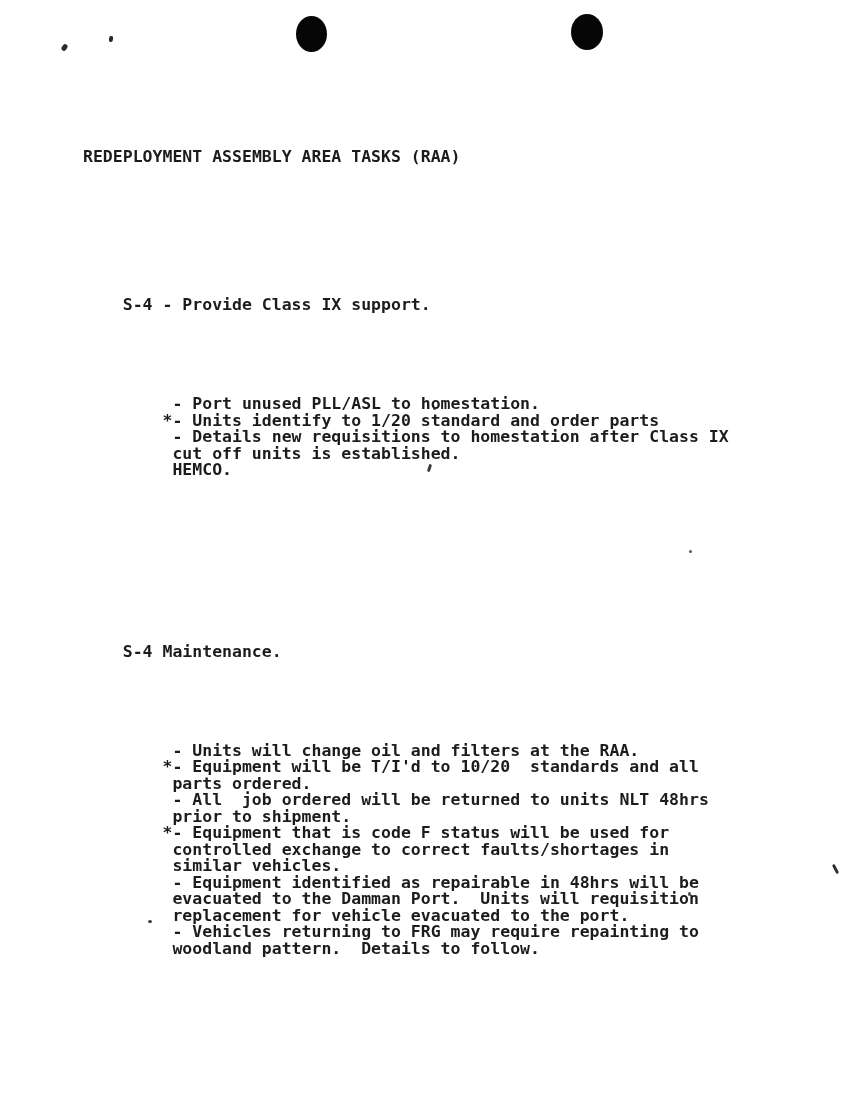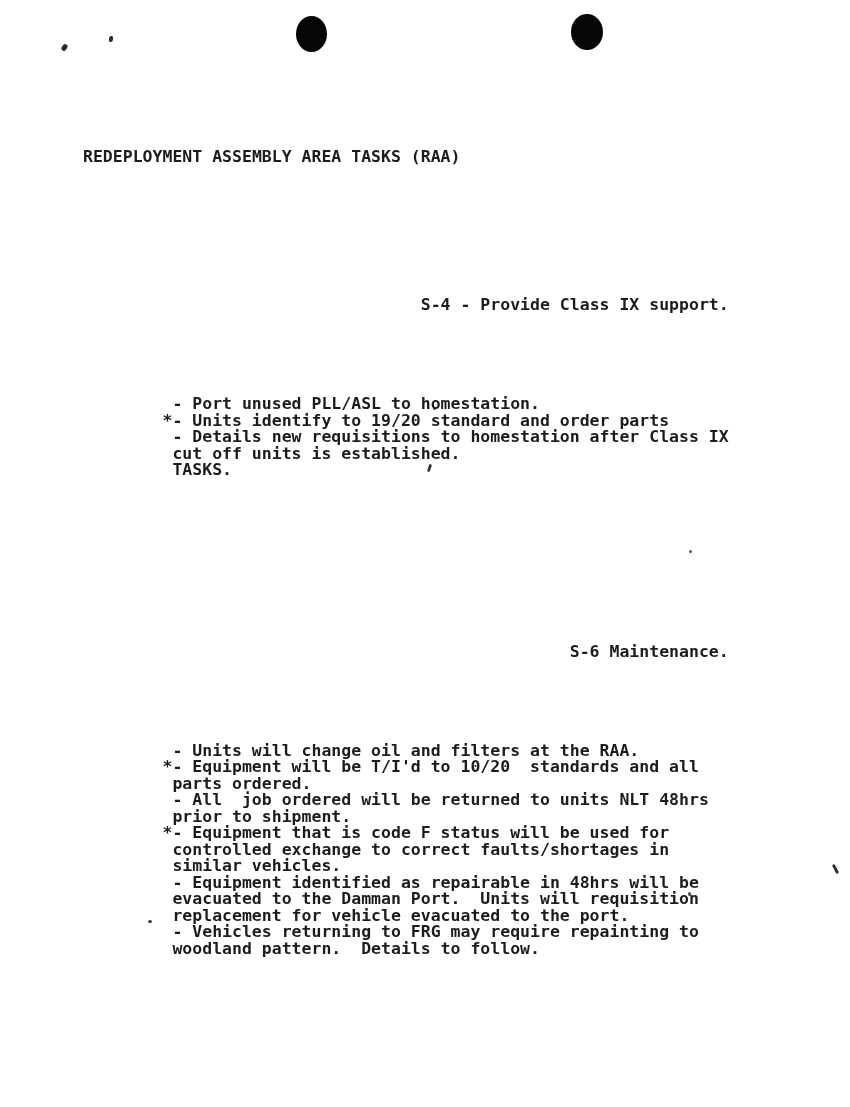--- a/index.html
+++ b/index.html
@@ -14,21 +14,21 @@
     overflow:hidden; background:var(--paper);
   }
   .doc {
     position:absolute; left:83px; top:99px;
     font-size:16.5px; line-height:16.5px;
     font-weight:bold;
     color:var(--ink);
     white-space:pre;
   }
   .gap { height:16.5px; }
-  .heading { padding-left:4ch;text-align:right; }
+  .heading { padding-left:4ch; }
   .items div { padding-left:8ch; }
   .hole { position:absolute; background:var(--punch); border-radius:50%; }
   .hole.left  { left:296px; top:16px; width:31px; height:36px; }
   .hole.right { left:571px; top:14px; width:32px; height:36px; }
   .speck { position:absolute; background:#2a2a2a; }
   .speck.a { left:62px;  top:44px;  width:5px; height:7px; transform:rotate(30deg); border-radius:40%; }
   .speck.b { left:109px; top:36px;  width:4px; height:6px; transform:rotate(10deg); border-radius:40%; }
   .speck.c { left:428px; top:464px; width:3px; height:8px; transform:rotate(18deg); border-radius:2px; background:#3a3a3a; }
   .speck.d { left:433px; top:407px; width:3px; height:3px; border-radius:50%; background:#555; }
   .speck.e { left:148px; top:920px; width:4px; height:3px; border-radius:50%; background:#3a3a3a; }
@@ -54,26 +54,26 @@
   <div class="speck h"></div>
 
   <div class="doc">
 
     <div class="line title">REDEPLOYMENT ASSEMBLY AREA TASKS (RAA)</div>
     <div class="gap"></div>
 
     <section>
       <div class="line heading">S-4 - Provide Class IX support.</div>
       <div class="gap"></div>
-      <div class="items"><div> - Port unused PLL/ASL to homestation.</div><div>*- Units identify to 19/20 standard and order parts</div><div> - Details new requisitions to homestation after Class IX</div><div> cut off units is established.</div><div> TASKS.</div></div>
+      <div class="items"><div> - Port unused PLL/ASL to homestation.</div><div>*- Units identify to 1/20 standard and order parts</div><div> - Details new requisitions to homestation after Class IX</div><div> cut off units is established.</div><div> HEMCO.</div></div>
       <div class="gap"></div>
     </section>
 
     <section>
-      <div class="line heading">S-6 Maintenance.</div>
+      <div class="line heading">S-4 Maintenance.</div>
       <div class="gap"></div>
       <div class="items"><div> - Units will change oil and filters at the RAA.</div><div>*- Equipment will be T/I'd to 10/20  standards and all</div><div> parts ordered.</div><div> - All  job ordered will be returned to units NLT 48hrs</div><div> prior to shipment.</div><div>*- Equipment that is code F status will be used for</div><div> controlled exchange to correct faults/shortages in</div><div> similar vehicles.</div><div> - Equipment identified as repairable in 48hrs will be</div><div> evacuated to the Damman Port.  Units will requisition</div><div> replacement for vehicle evacuated to the port.</div><div> - Vehicles returning to FRG may require repainting to</div><div> woodland pattern.  Details to follow.</div></div>
       <div class="gap"></div>
     </section>
 
     
 
     
 
     

